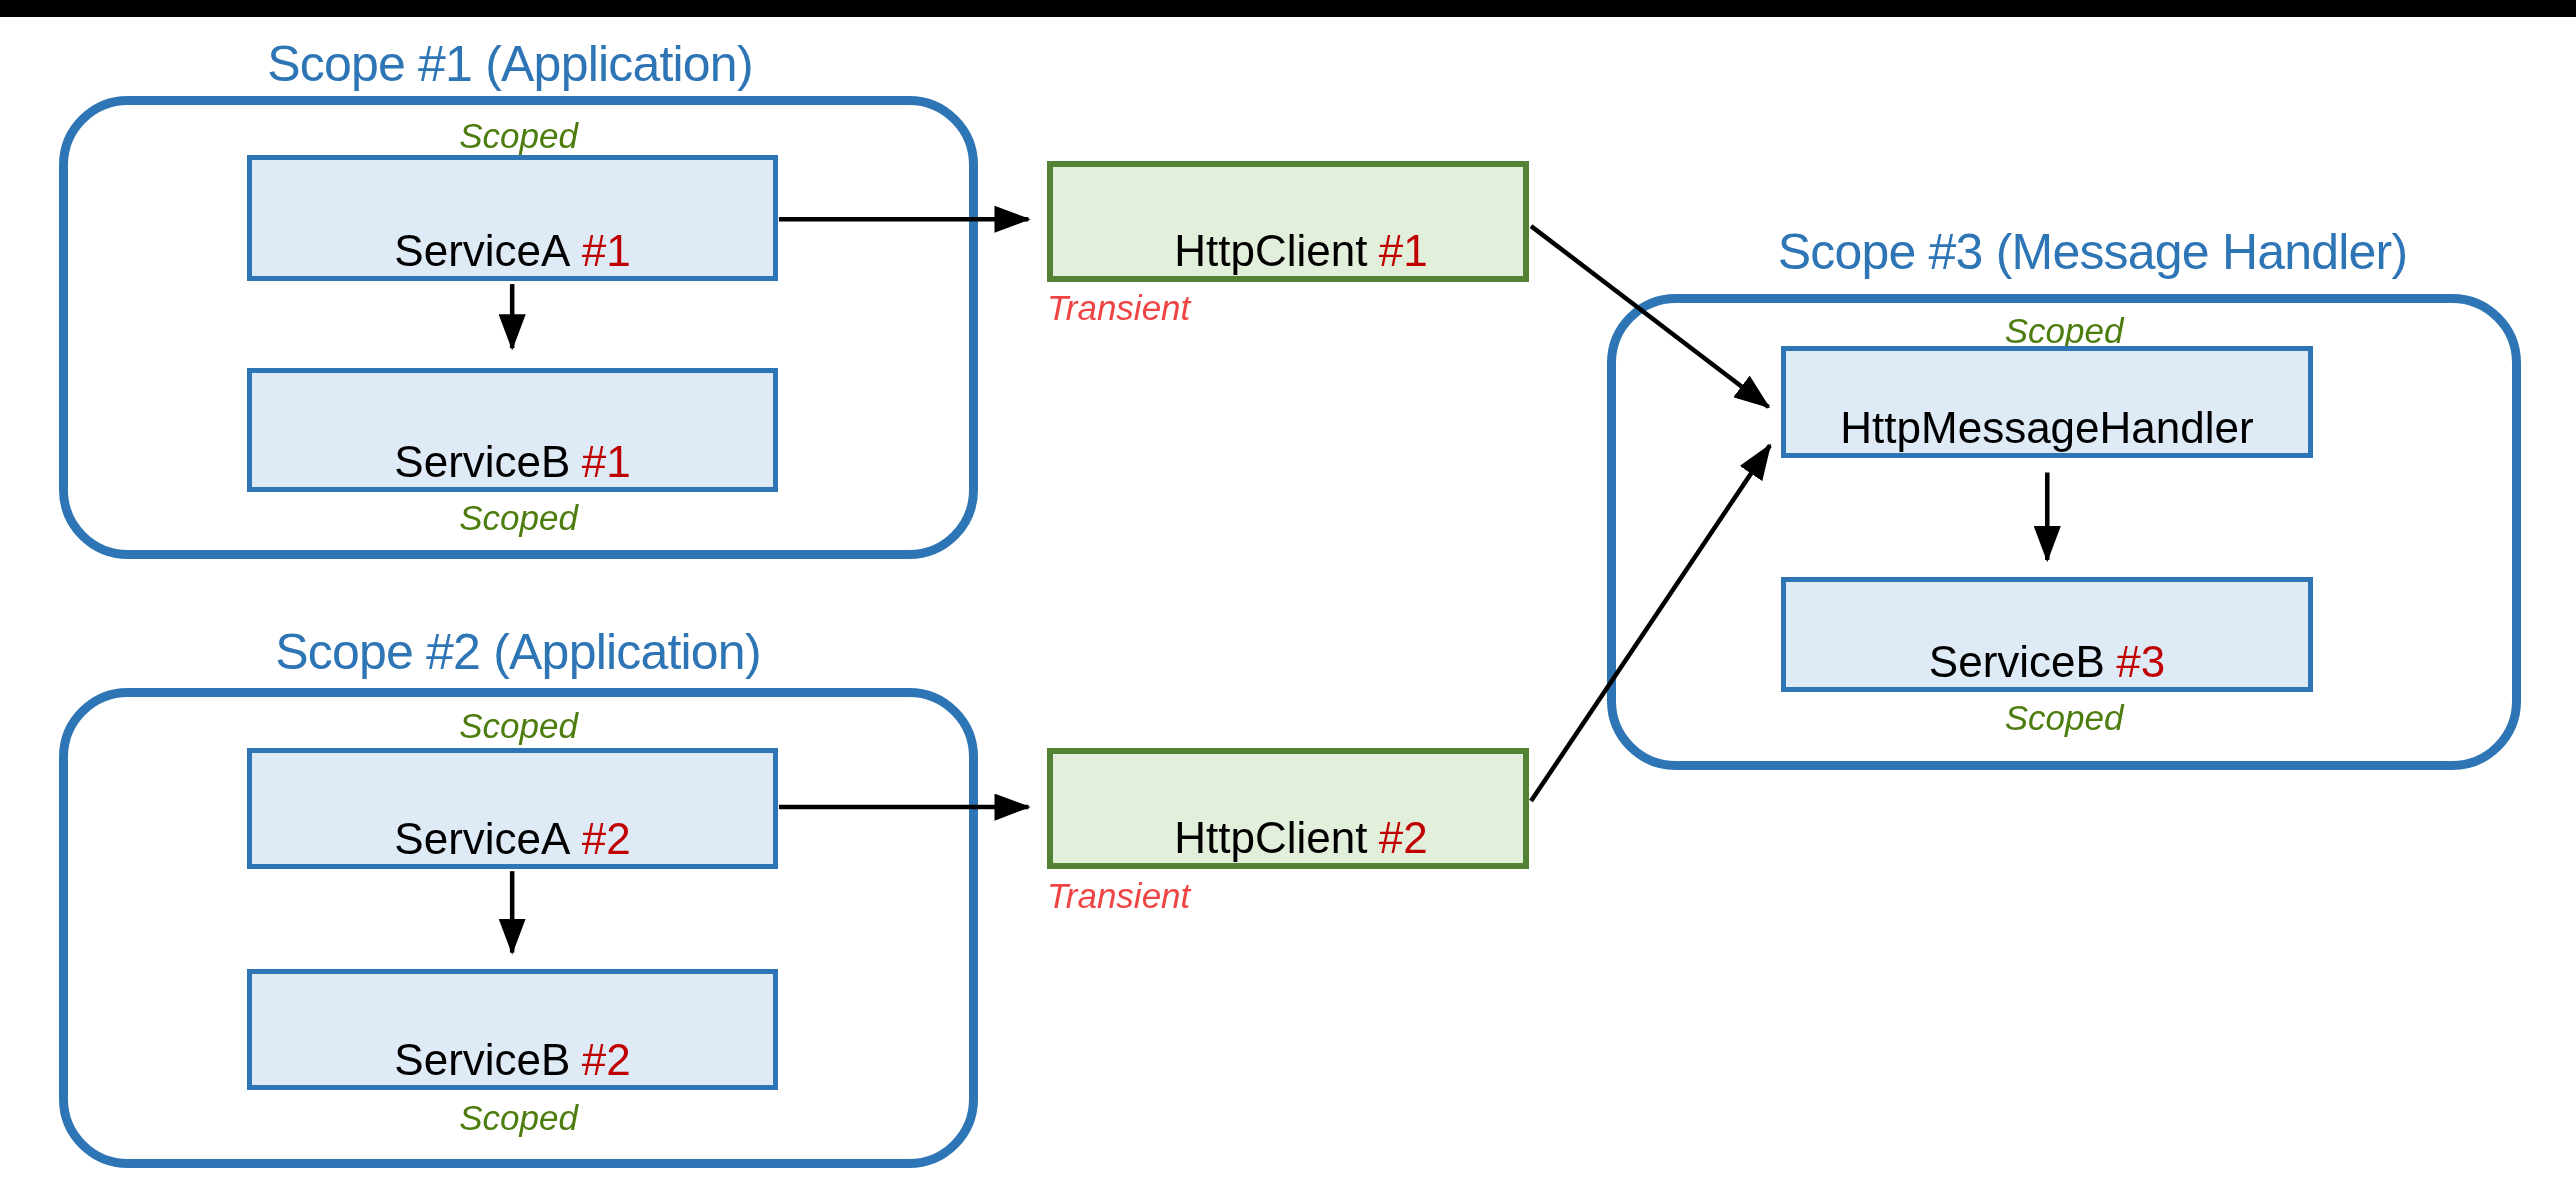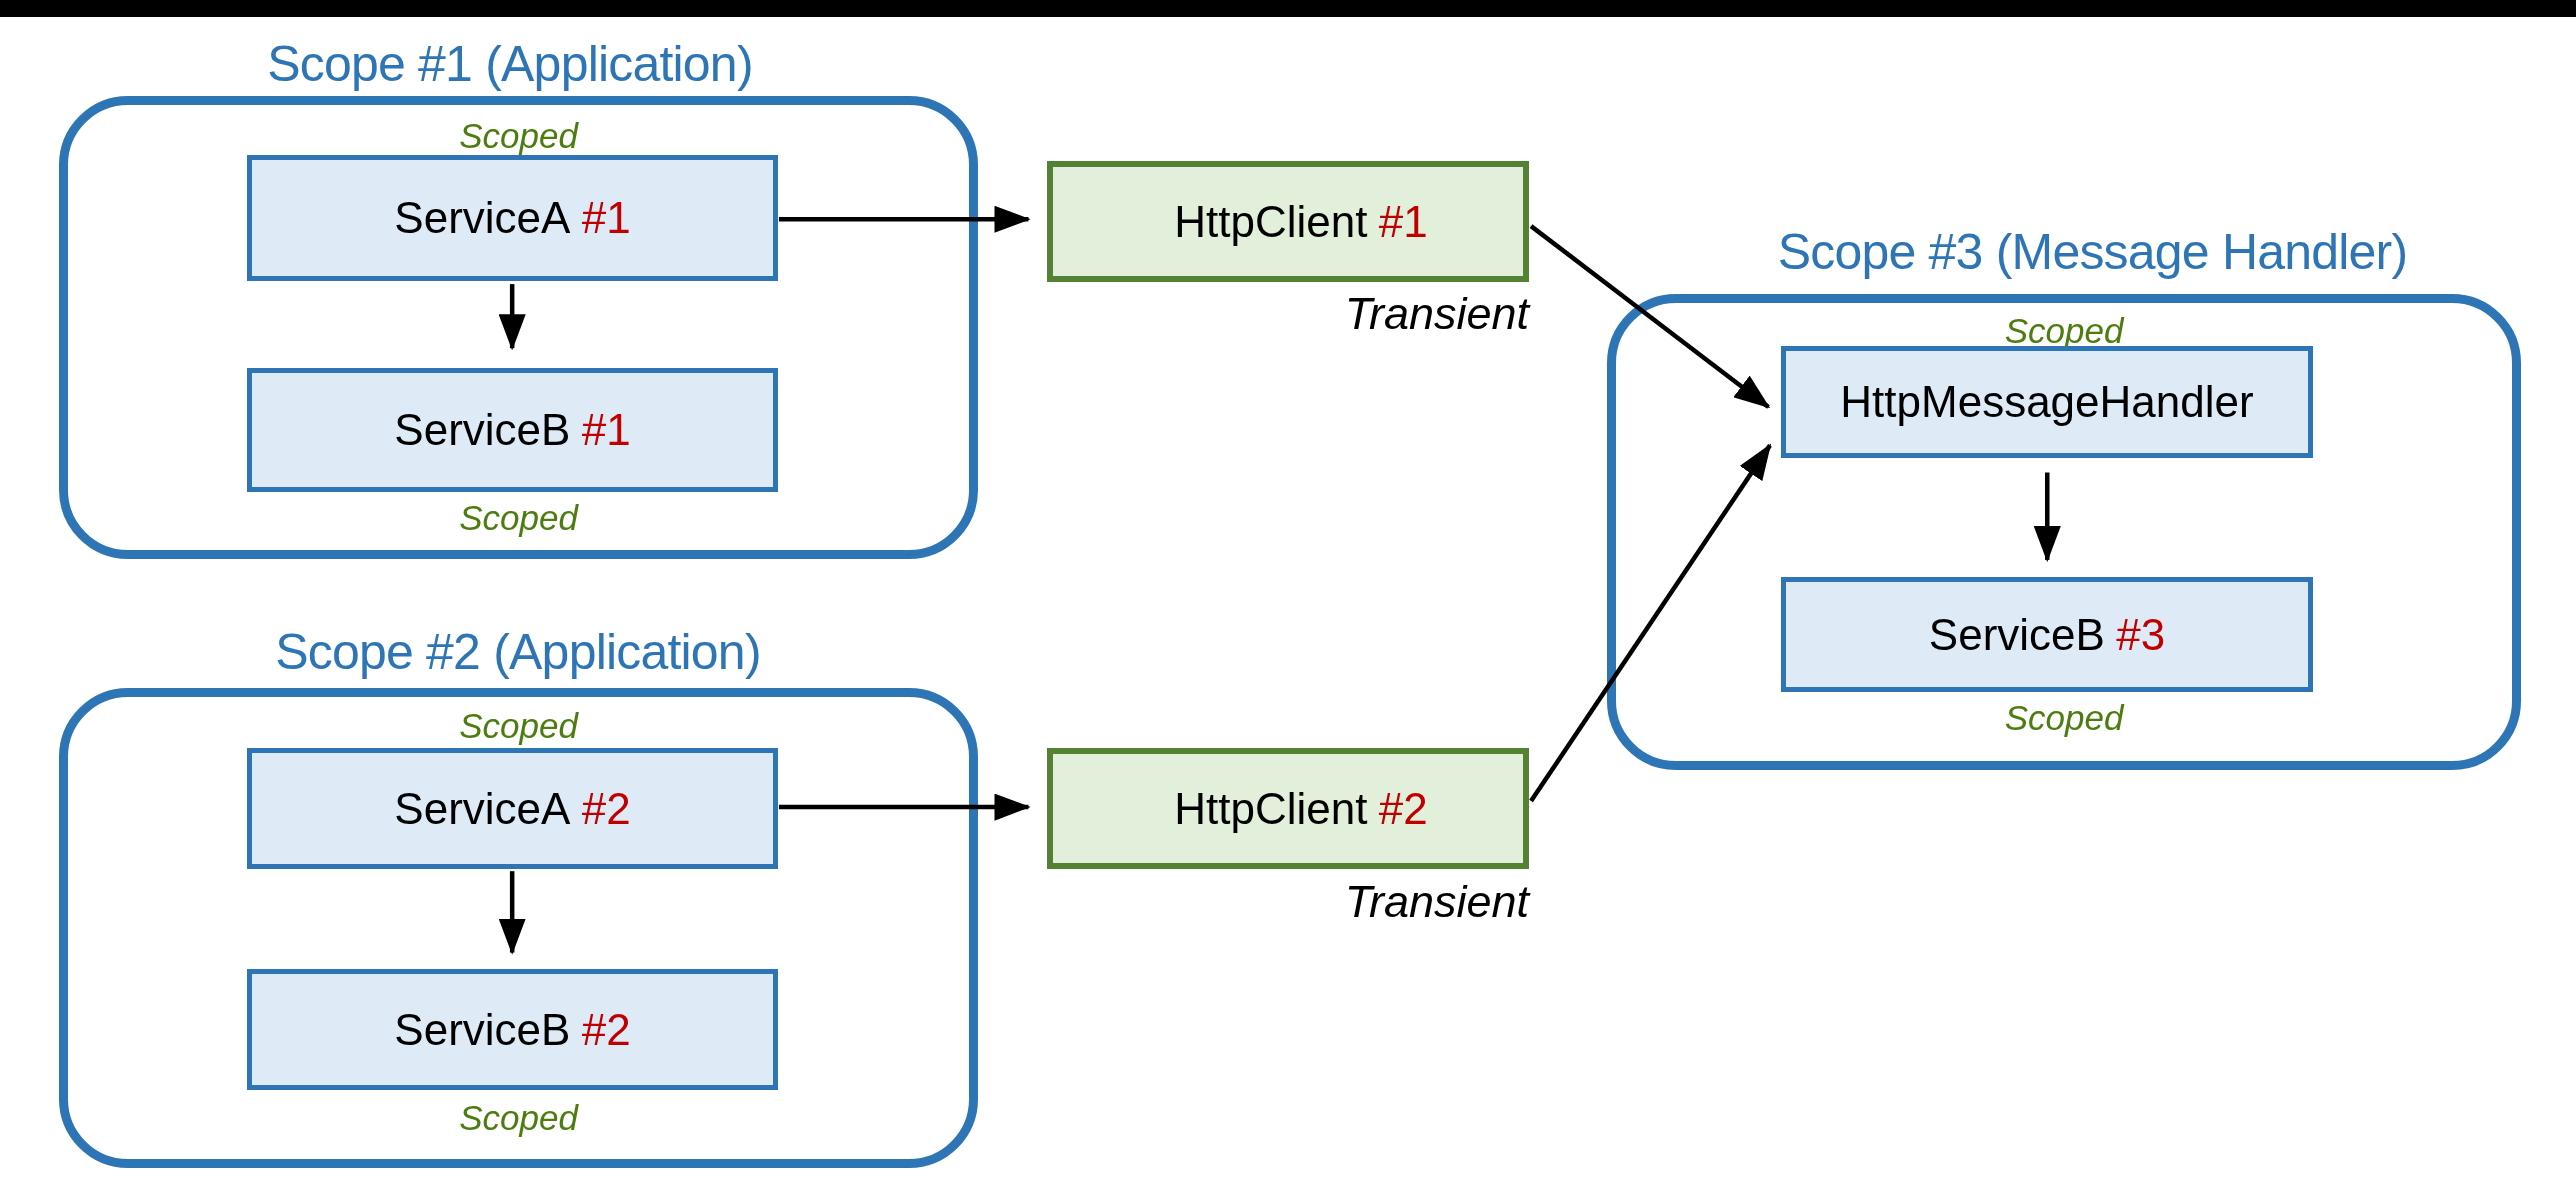--- a/index.html
+++ b/index.html
@@ -33,33 +33,33 @@
   .zone-label {
     position: absolute;
     color: #4d7c0f;
     font-size: 35px;
     font-style: italic;
     text-align: center;
     white-space: nowrap;
   }
   .lifetime-label {
     position: absolute;
-    color: #000000;
-    font-size: 45px;
+    color: #ef4444;
+    font-size: 35px;
     font-style: italic;
-    text-align: right;
+    text-align: left;
     white-space: nowrap;
   }
   .node {
     position: absolute;
     background: #DEEBF7;
     border: 5.3px solid #2E75B6;
     box-sizing: border-box;
     display: flex;
-    align-items: center;
+    align-items: flex-end;
     justify-content: center;
     font-size: 44px;
     color: #000000;
     white-space: nowrap;
   }
   .node--green {
     background: #E2EFDA;
     border: 6px solid #548235;
     padding-left: 26px;
   }

